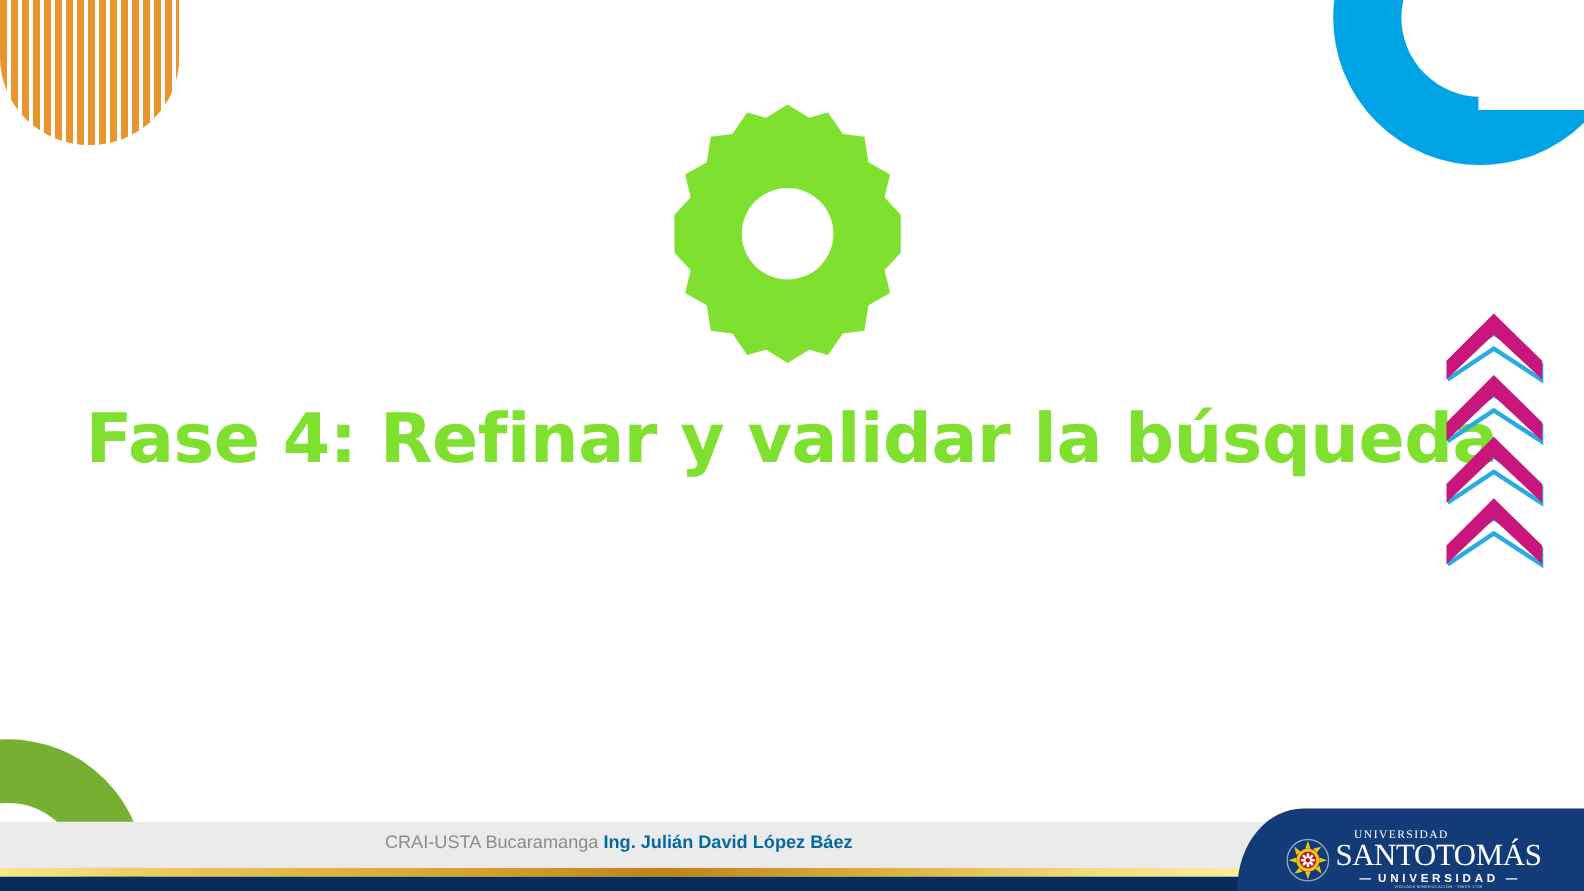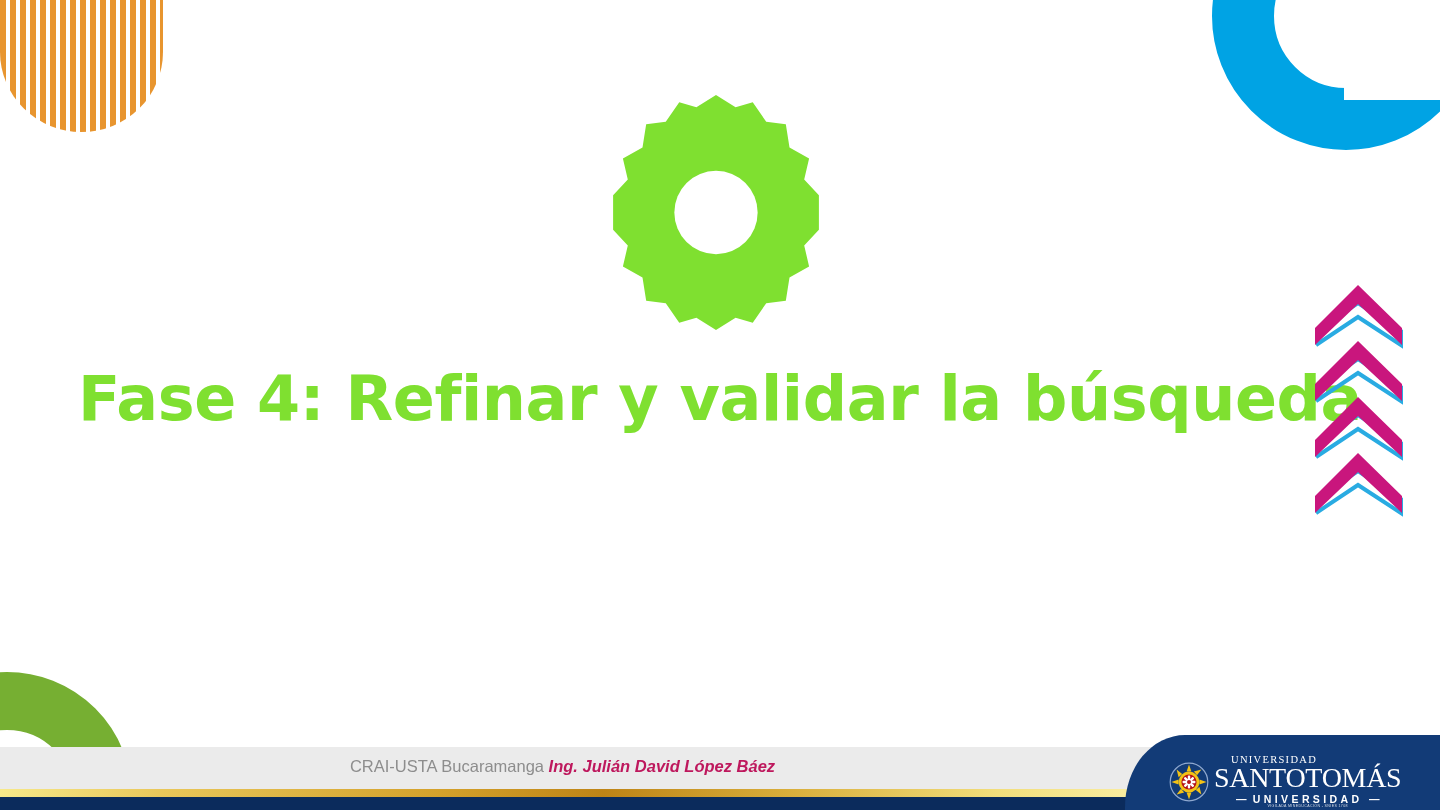--- a/index.html
+++ b/index.html
@@ -91,21 +91,21 @@
   }
 
   #footer-credit{
     position:absolute; left:0; top:757px; width:1125px;
     text-align:center;
     font-size:16.5px;
     color:#8D8D8D;
     white-space:nowrap;
   }
   #footer-credit .credit-author{
-    color:#be185d; font-weight:bold;font-style:italic;
+    color:#0369a1; font-weight:bold;
   }
 
   
   #logo-panel{
     position:absolute; right:0; top:735px;
     width:315px; height:75px;
     background:#123B77;
     border-top-left-radius:60px 72px;
     overflow:hidden;
   }

